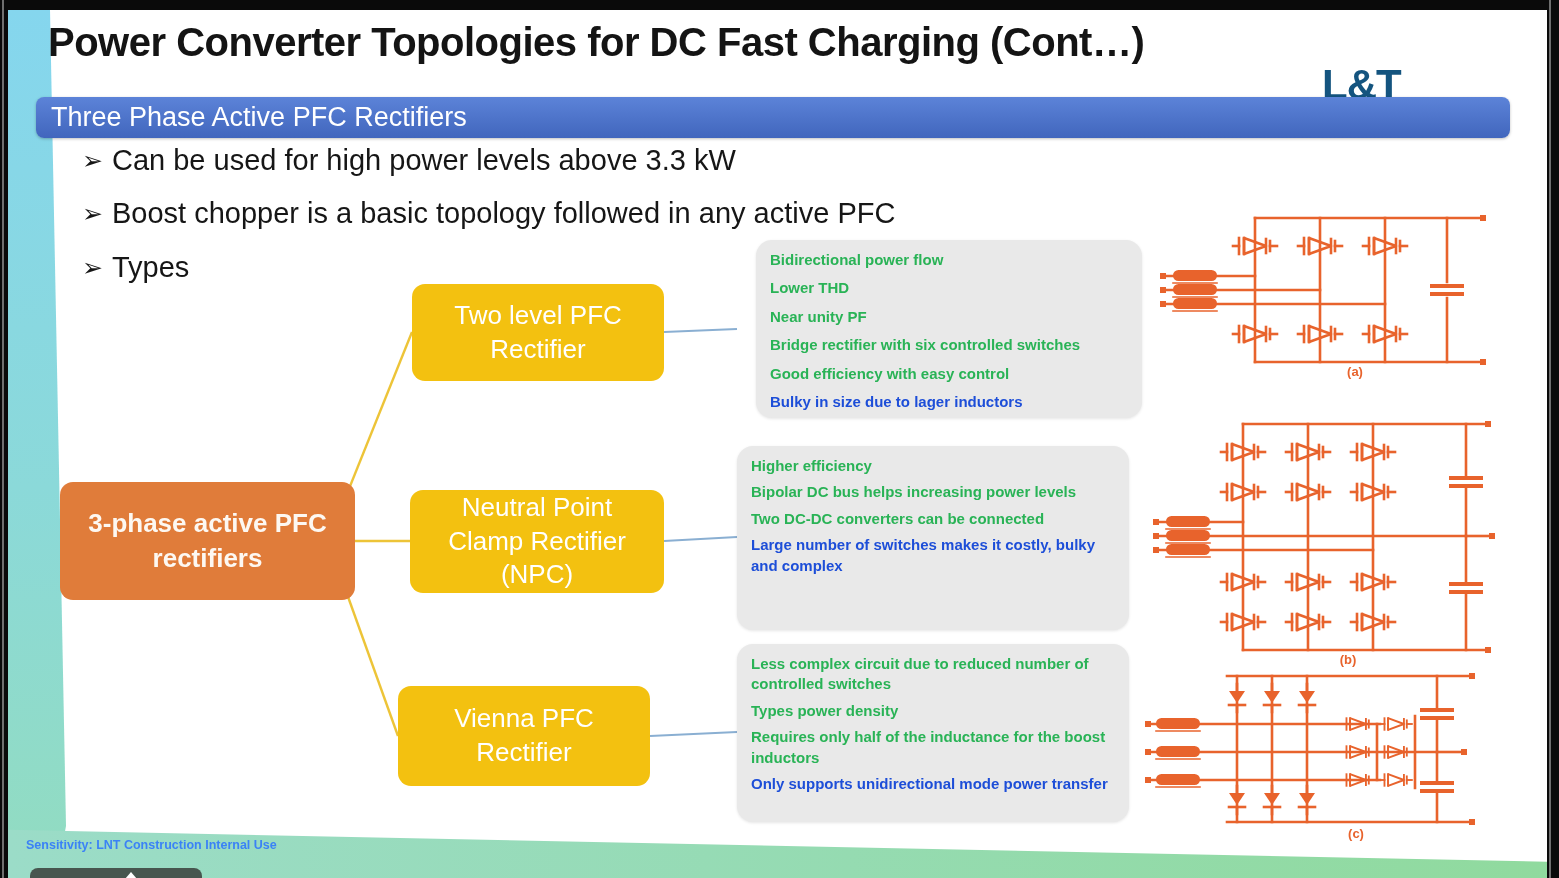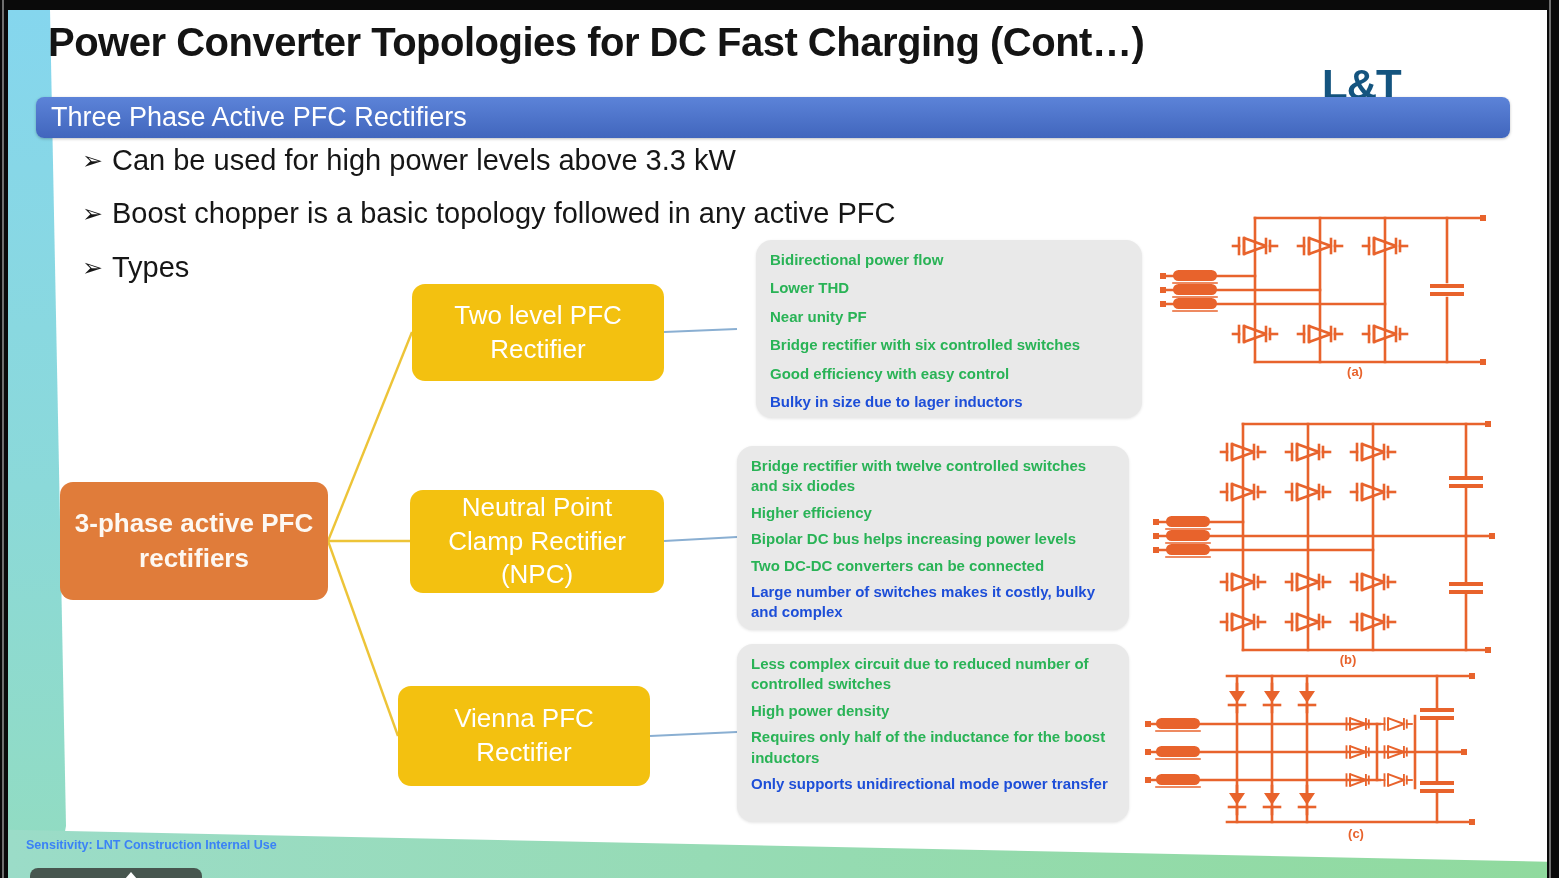--- a/index.html
+++ b/index.html
@@ -31,21 +31,21 @@
           color:#ffffff;font-size:27px;display:flex;align-items:center;padding-left:15px;
           box-sizing:border-box;box-shadow:0 1px 3px rgba(0,0,0,.25);}
 
   
   .bullets{position:absolute;left:74px;top:132px;z-index:3;}
   .bullet{display:flex;align-items:flex-start;margin-bottom:17px;font-size:29px;
           color:#161616;line-height:1.25;}
   .bmark{font-family:"DejaVu Sans",sans-serif;font-size:25px;margin:3px 9px 0 0;color:#161616;}
 
   
-  .rbox{position:absolute;left:52px;top:472px;width:268px;height:118px;z-index:3;
+  .rbox{position:absolute;left:52px;top:472px;width:295px;height:118px;z-index:3;
         background:#e07c3a;border-radius:13px;color:#fdf8f2;font-size:26px;font-weight:700;
         display:flex;align-items:center;justify-content:center;text-align:center;
         line-height:1.35;padding:0 10px;box-sizing:border-box;}
   .ybox{position:absolute;z-index:3;background:#f3c110;border-radius:13px;color:#ffffff;
         font-size:26px;font-weight:400;display:flex;align-items:center;justify-content:center;
         text-align:center;line-height:1.3;padding:0 12px;box-sizing:border-box;}
   .ybox1{left:404px;top:274px;width:252px;height:97px;}
   .ybox2{left:402px;top:480px;width:254px;height:103px;padding-left:12px;}
   .ybox3{left:390px;top:676px;width:252px;height:100px;}
 
@@ -167,30 +167,29 @@
     <div class="gbox gbox1">
       <div class="pt pro">Bidirectional power flow</div>
       <div class="pt pro">Lower THD</div>
       <div class="pt pro">Near unity PF</div>
       <div class="pt pro">Bridge rectifier with six controlled switches</div>
       <div class="pt pro">Good efficiency with easy control</div>
       <div class="pt con">Bulky in size due to lager inductors</div>
     </div>
 
     <div class="gbox gbox2">
-      <div class="pt pro">Bridge rectifier with twelve controlled switches and six diodes</div>
       <div class="pt pro">Higher efficiency</div>
       <div class="pt pro">Bipolar DC bus helps increasing power levels</div>
       <div class="pt pro">Two DC-DC converters can be connected</div>
       <div class="pt con">Large number of switches makes it costly, bulky and complex</div>
     </div>
 
     <div class="gbox gbox3">
       <div class="pt pro">Less complex circuit due to reduced number of controlled switches</div>
-      <div class="pt pro">High power density</div>
+      <div class="pt pro">Types power density</div>
       <div class="pt pro">Requires only half of the inductance for the boost inductors</div>
       <div class="pt con">Only supports unidirectional mode power transfer</div>
     </div>
 
     <svg class="ckt ckta" viewBox="0 0 340 170">
       <path d="M100 12 H328 M100 156 H328"></path>
       <path d="M100 12 V156 M165 12 V156 M230 12 V156"></path>
       <path d="M10 70 H100 M10 84 H165 M10 98 H230"></path>
       <use href="#indr" x="40" y="70"></use>
         <use href="#indr" x="40" y="84"></use>

